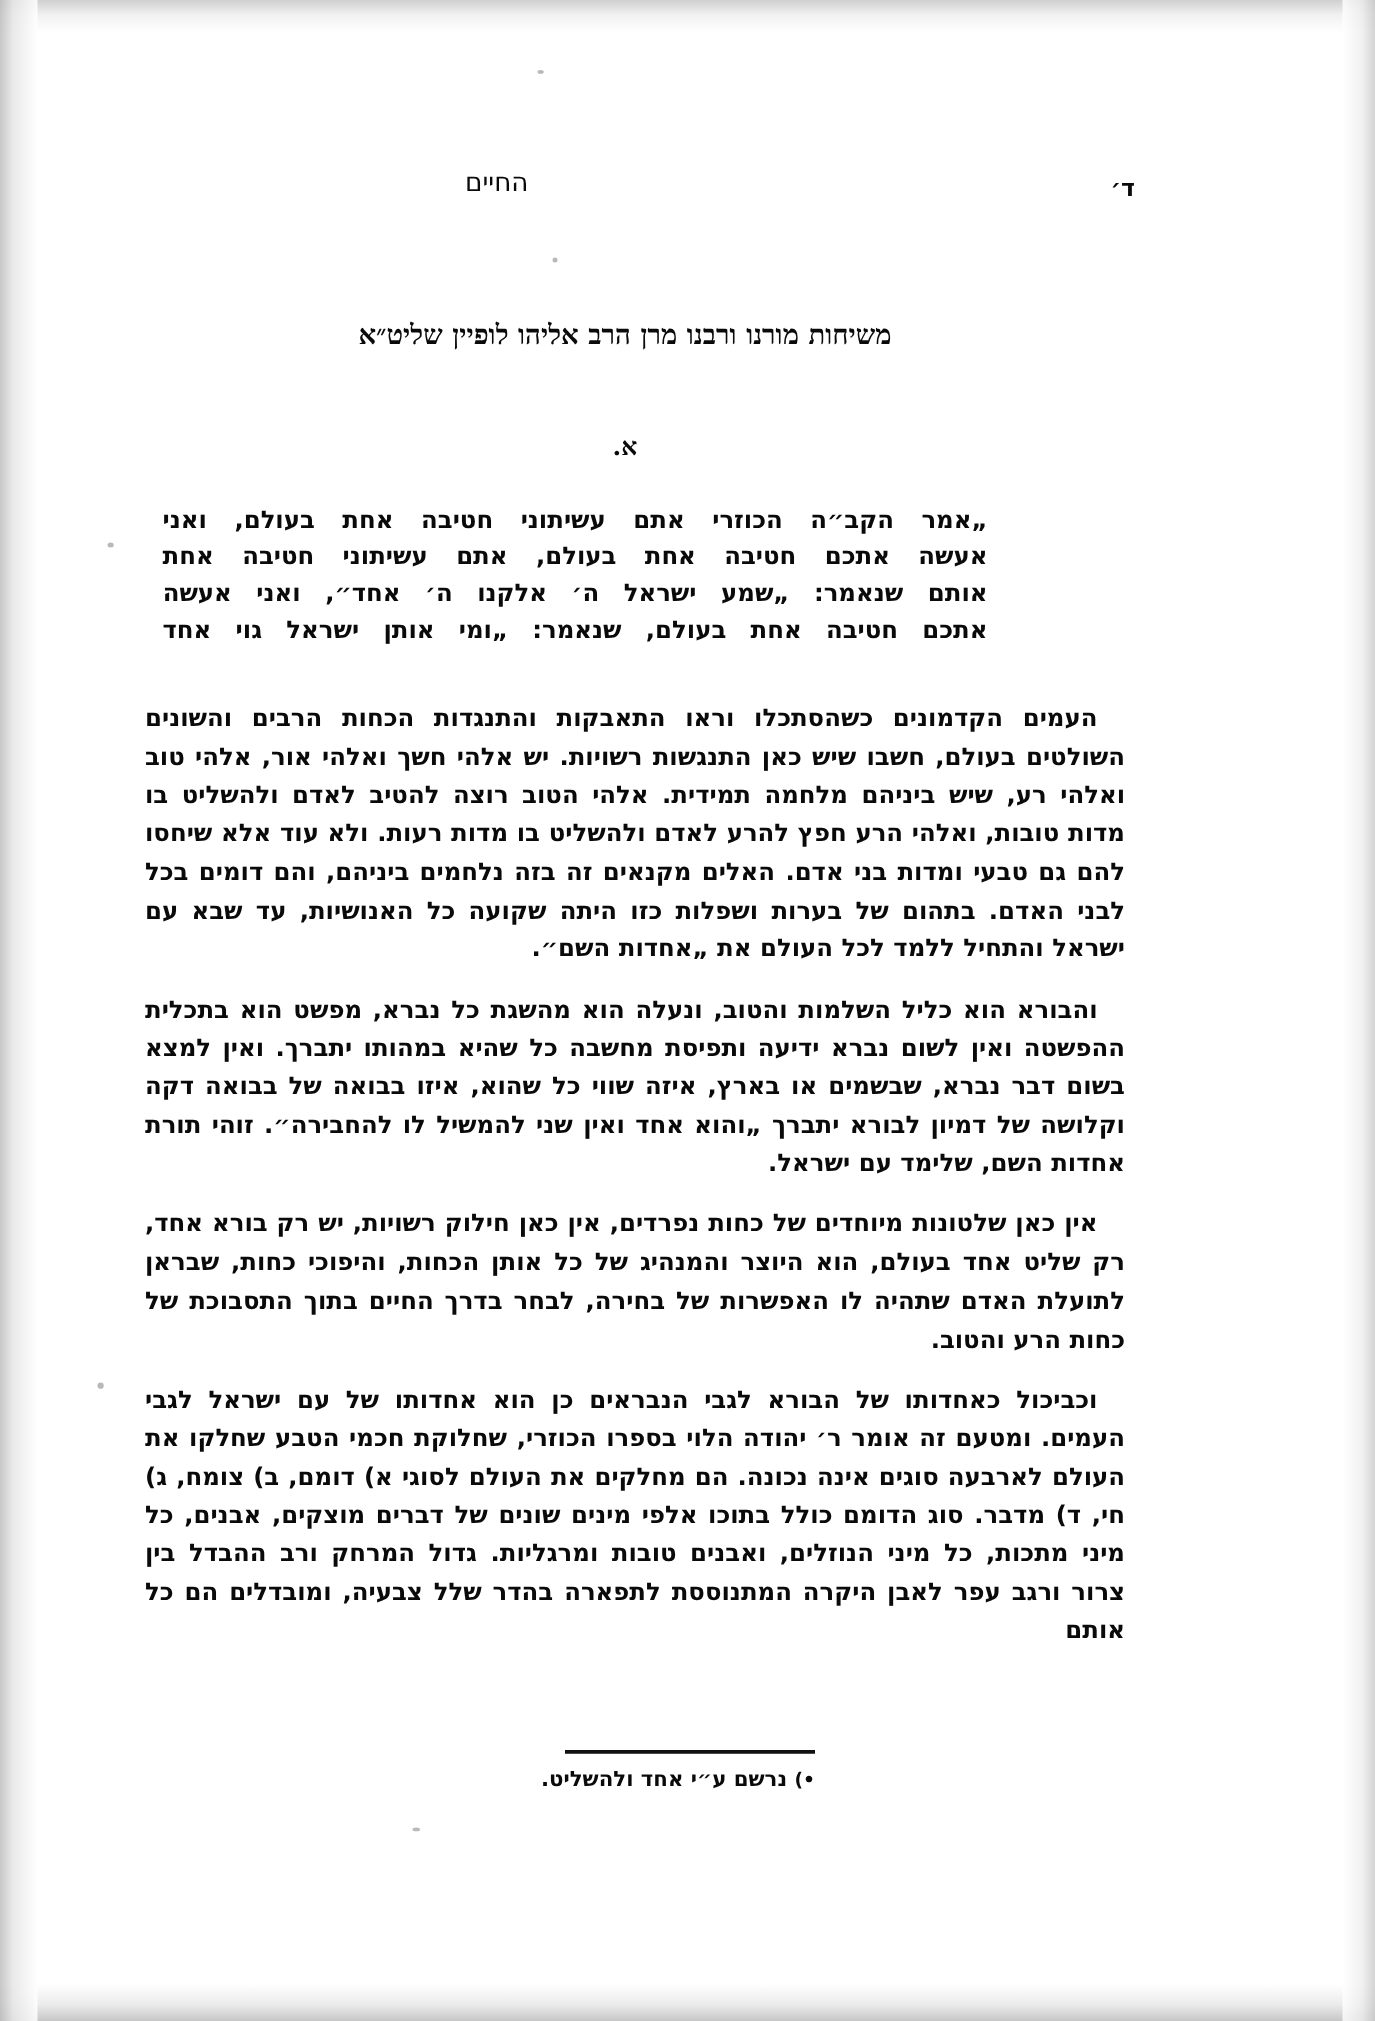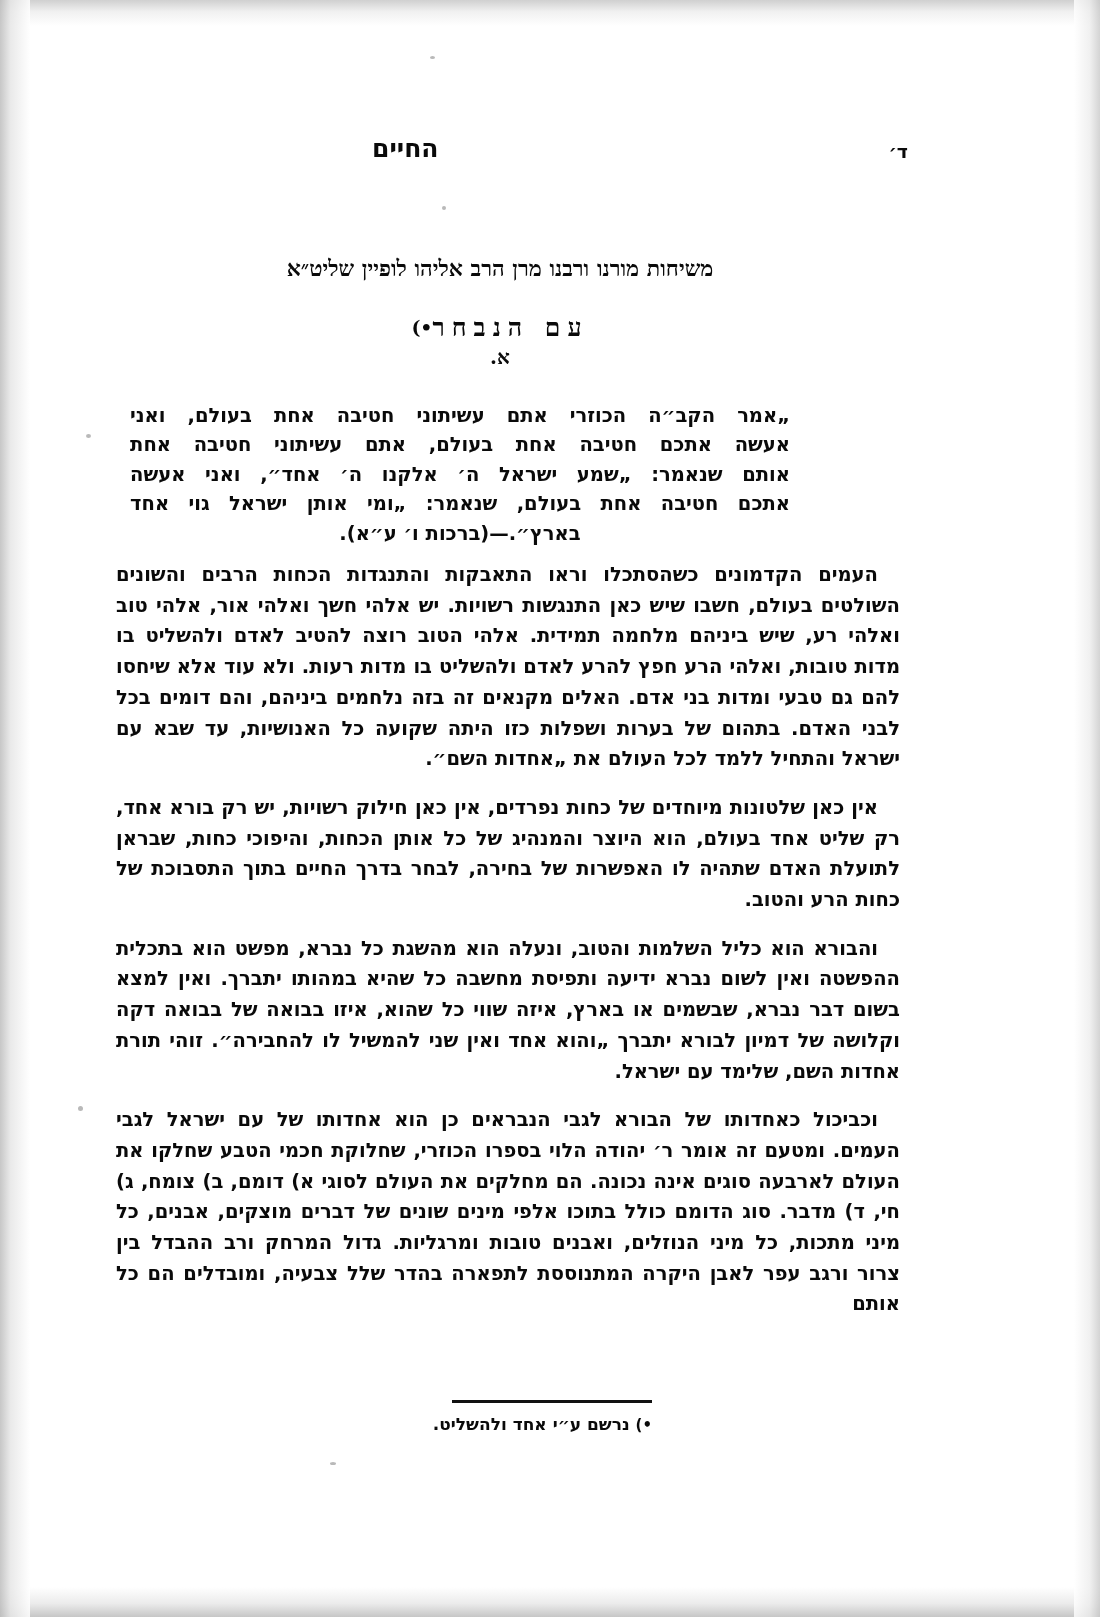--- a/index.html
+++ b/index.html
@@ -73,22 +73,22 @@
     right: -8px;
     top: 6px;
     font-size: 19px;
     font-weight: bold;
     letter-spacing: 0;
   }
   .running-head .head-title {
     position: absolute;
     left: 272px;
     top: 0;
-    font-size: 25px;
-    font-weight: bold;
+    font-size: 21px;
+    font-weight: normal;
   }
 
   
   .doc-title {
     position: absolute;
     top: 240px;
     left: 0;
     width: 800px;
     text-align: center;
     font-family: "DejaVu Serif", serif;
@@ -214,23 +214,20 @@
 
   <div id="content">
 
     <div class="running-head">
       <span class="folio">ד׳</span>
       <span class="head-title">החיים</span>
     </div>
 
     <h1 class="doc-title">משיחות מורנו ורבנו מרן הרב אליהו לופיין שליט״א</h1>
 
-    <h2 class="doc-subtitle">
-      <span>עם הנבחר</span><span class="fn-mark">•)</span>
-    </h2>
 
     <div class="section-mark">א.</div>
 
     <blockquote class="epigraph">
       <span class="ep-line just">
           <span>„אמר</span>
           <span>הקב״ה</span>
           <span>הכוזרי</span>
           <span>אתם</span>
           <span>עשיתוני</span>
@@ -267,27 +264,26 @@
           <span>חטיבה</span>
           <span>אחת</span>
           <span>בעולם,</span>
           <span>שנאמר:</span>
           <span>„ומי</span>
           <span>אותן</span>
           <span>ישראל</span>
           <span>גוי</span>
           <span>אחד</span>
         </span>
-      <span class="ep-line last">בארץ״.—(ברכות ו׳ ע״א).</span>
     </blockquote>
 
     <div class="body-block">
       <p class="para">העמים הקדמונים כשהסתכלו וראו התאבקות והתנגדות הכחות הרבים והשונים השולטים בעולם, חשבו שיש כאן התנגשות רשויות. יש אלהי חשך ואלהי אור, אלהי טוב ואלהי רע, שיש ביניהם מלחמה תמידית. אלהי הטוב רוצה להטיב לאדם ולהשליט בו מדות טובות, ואלהי הרע חפץ להרע לאדם ולהשליט בו מדות רעות. ולא עוד אלא שיחסו להם גם טבעי ומדות בני אדם. האלים מקנאים זה בזה נלחמים ביניהם, והם דומים בכל לבני האדם. בתהום של בערות ושפלות כזו היתה שקועה כל האנושיות, עד שבא עם ישראל והתחיל ללמד לכל העולם את „אחדות השם״.</p>
+      <p class="para">והבורא הוא כליל השלמות והטוב, ונעלה הוא מהשגת כל נברא, מפשט הוא בתכלית ההפשטה ואין לשום נברא ידיעה ותפיסת מחשבה כל שהיא במהותו יתברך. ואין למצא בשום דבר נברא, שבשמים או בארץ, איזה שווי כל שהוא, איזו בבואה של בבואה דקה וקלושה של דמיון לבורא יתברך „והוא אחד ואין שני להמשיל לו להחבירה״. זוהי תורת אחדות השם, שלימד עם ישראל.</p>
       <p class="para">אין כאן שלטונות מיוחדים של כחות נפרדים, אין כאן חילוק רשויות, יש רק בורא אחד, רק שליט אחד בעולם, הוא היוצר והמנהיג של כל אותן הכחות, והיפוכי כחות, שבראן לתועלת האדם שתהיה לו האפשרות של בחירה, לבחר בדרך החיים בתוך התסבוכת של כחות הרע והטוב.</p>
-      <p class="para">והבורא הוא כליל השלמות והטוב, ונעלה הוא מהשגת כל נברא, מפשט הוא בתכלית ההפשטה ואין לשום נברא ידיעה ותפיסת מחשבה כל שהיא במהותו יתברך. ואין למצא בשום דבר נברא, שבשמים או בארץ, איזה שווי כל שהוא, איזו בבואה של בבואה דקה וקלושה של דמיון לבורא יתברך „והוא אחד ואין שני להמשיל לו להחבירה״. זוהי תורת אחדות השם, שלימד עם ישראל.</p>
       <p class="para" id="para-rich"><span>וכביכול כאחדותו של הבורא לגבי הנבראים כן הוא אחדותו של עם ישראל לגבי העמים.  ומטעם זה אומר ר׳ יהודה הלוי בספרו הכוזרי, שחלוקת חכמי הטבע שחלקו את העולם לארבעה סוגים אינה נכונה. הם מחלקים את העולם לסוגי </span><b>א) דומם, ב) צומח, ג) חי, ד) מדבר</b><span>. סוג הדומם כולל בתוכו אלפי מינים שונים של דברים מוצקים, אבנים, כל מיני מתכות, כל מיני הנוזלים, ואבנים טובות ומרגליות. גדול המרחק ורב ההבדל בין צרור ורגב עפר לאבן היקרה המתנוססת לתפארה בהדר שלל צבעיה, ומובדלים הם כל אותם</span></p>
     </div>
 
     <div class="footnote-rule"></div>
     <div class="footnote">
       <span class="fn-mark">•)</span>
       <span>נרשם ע״י אחד ולהשליט.</span>
     </div>
 
   </div>

